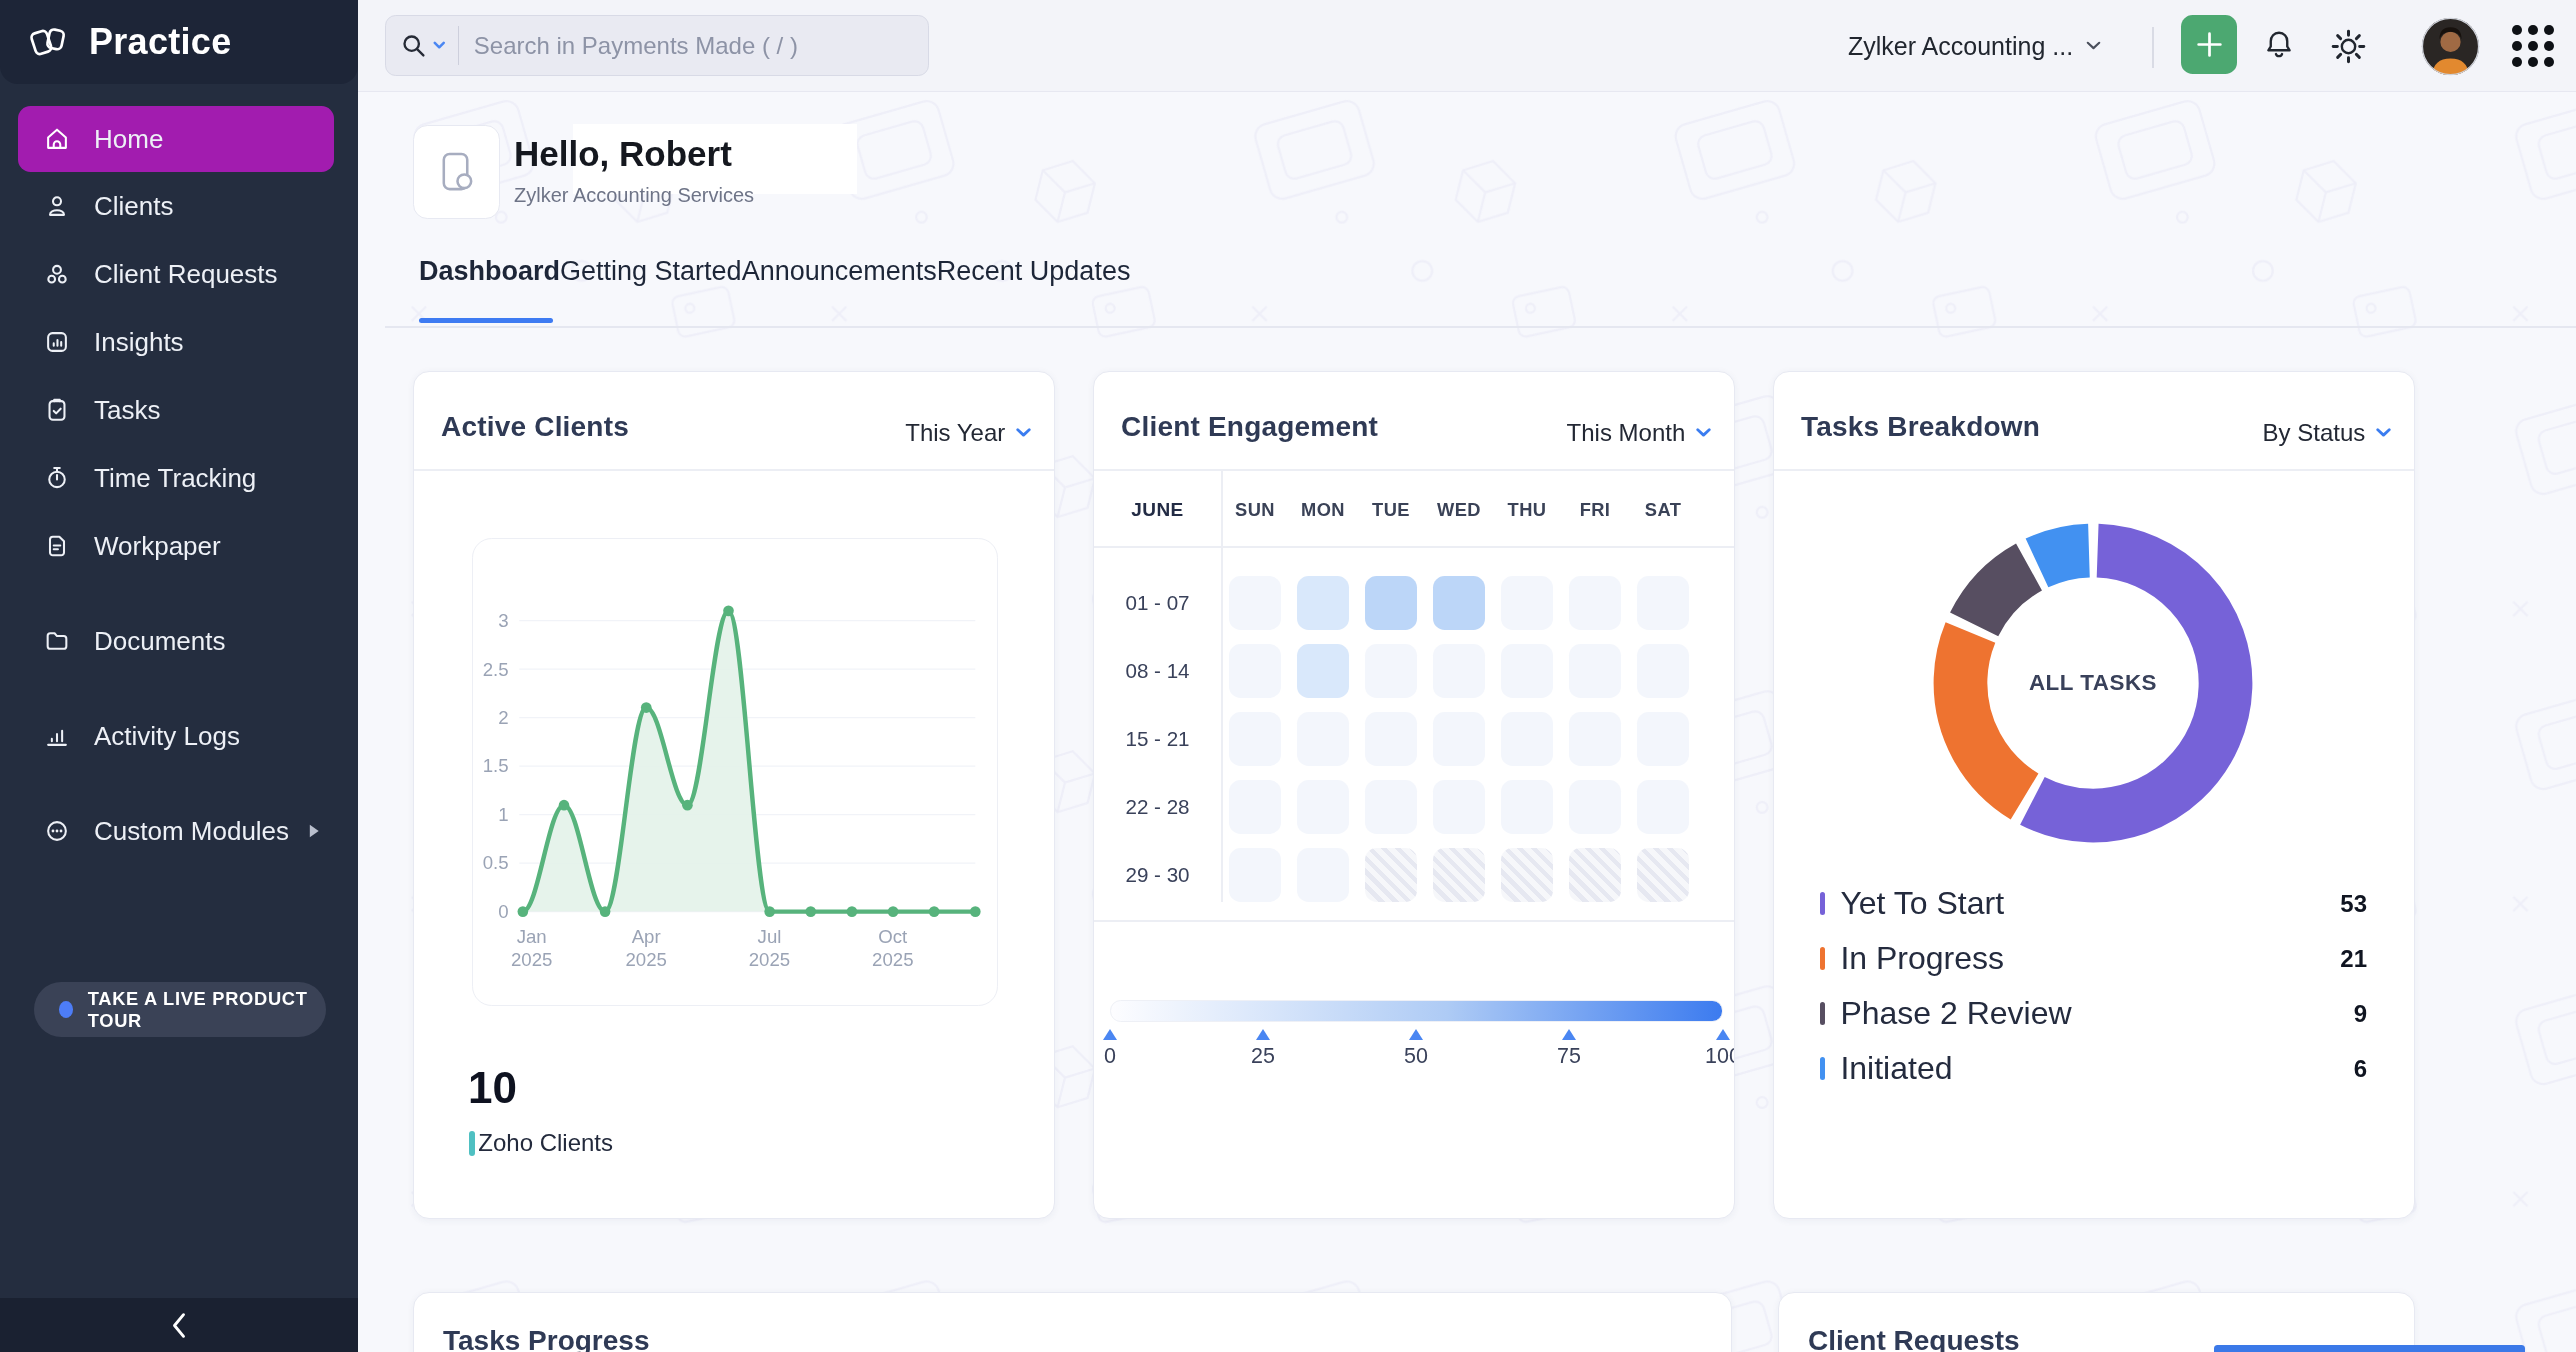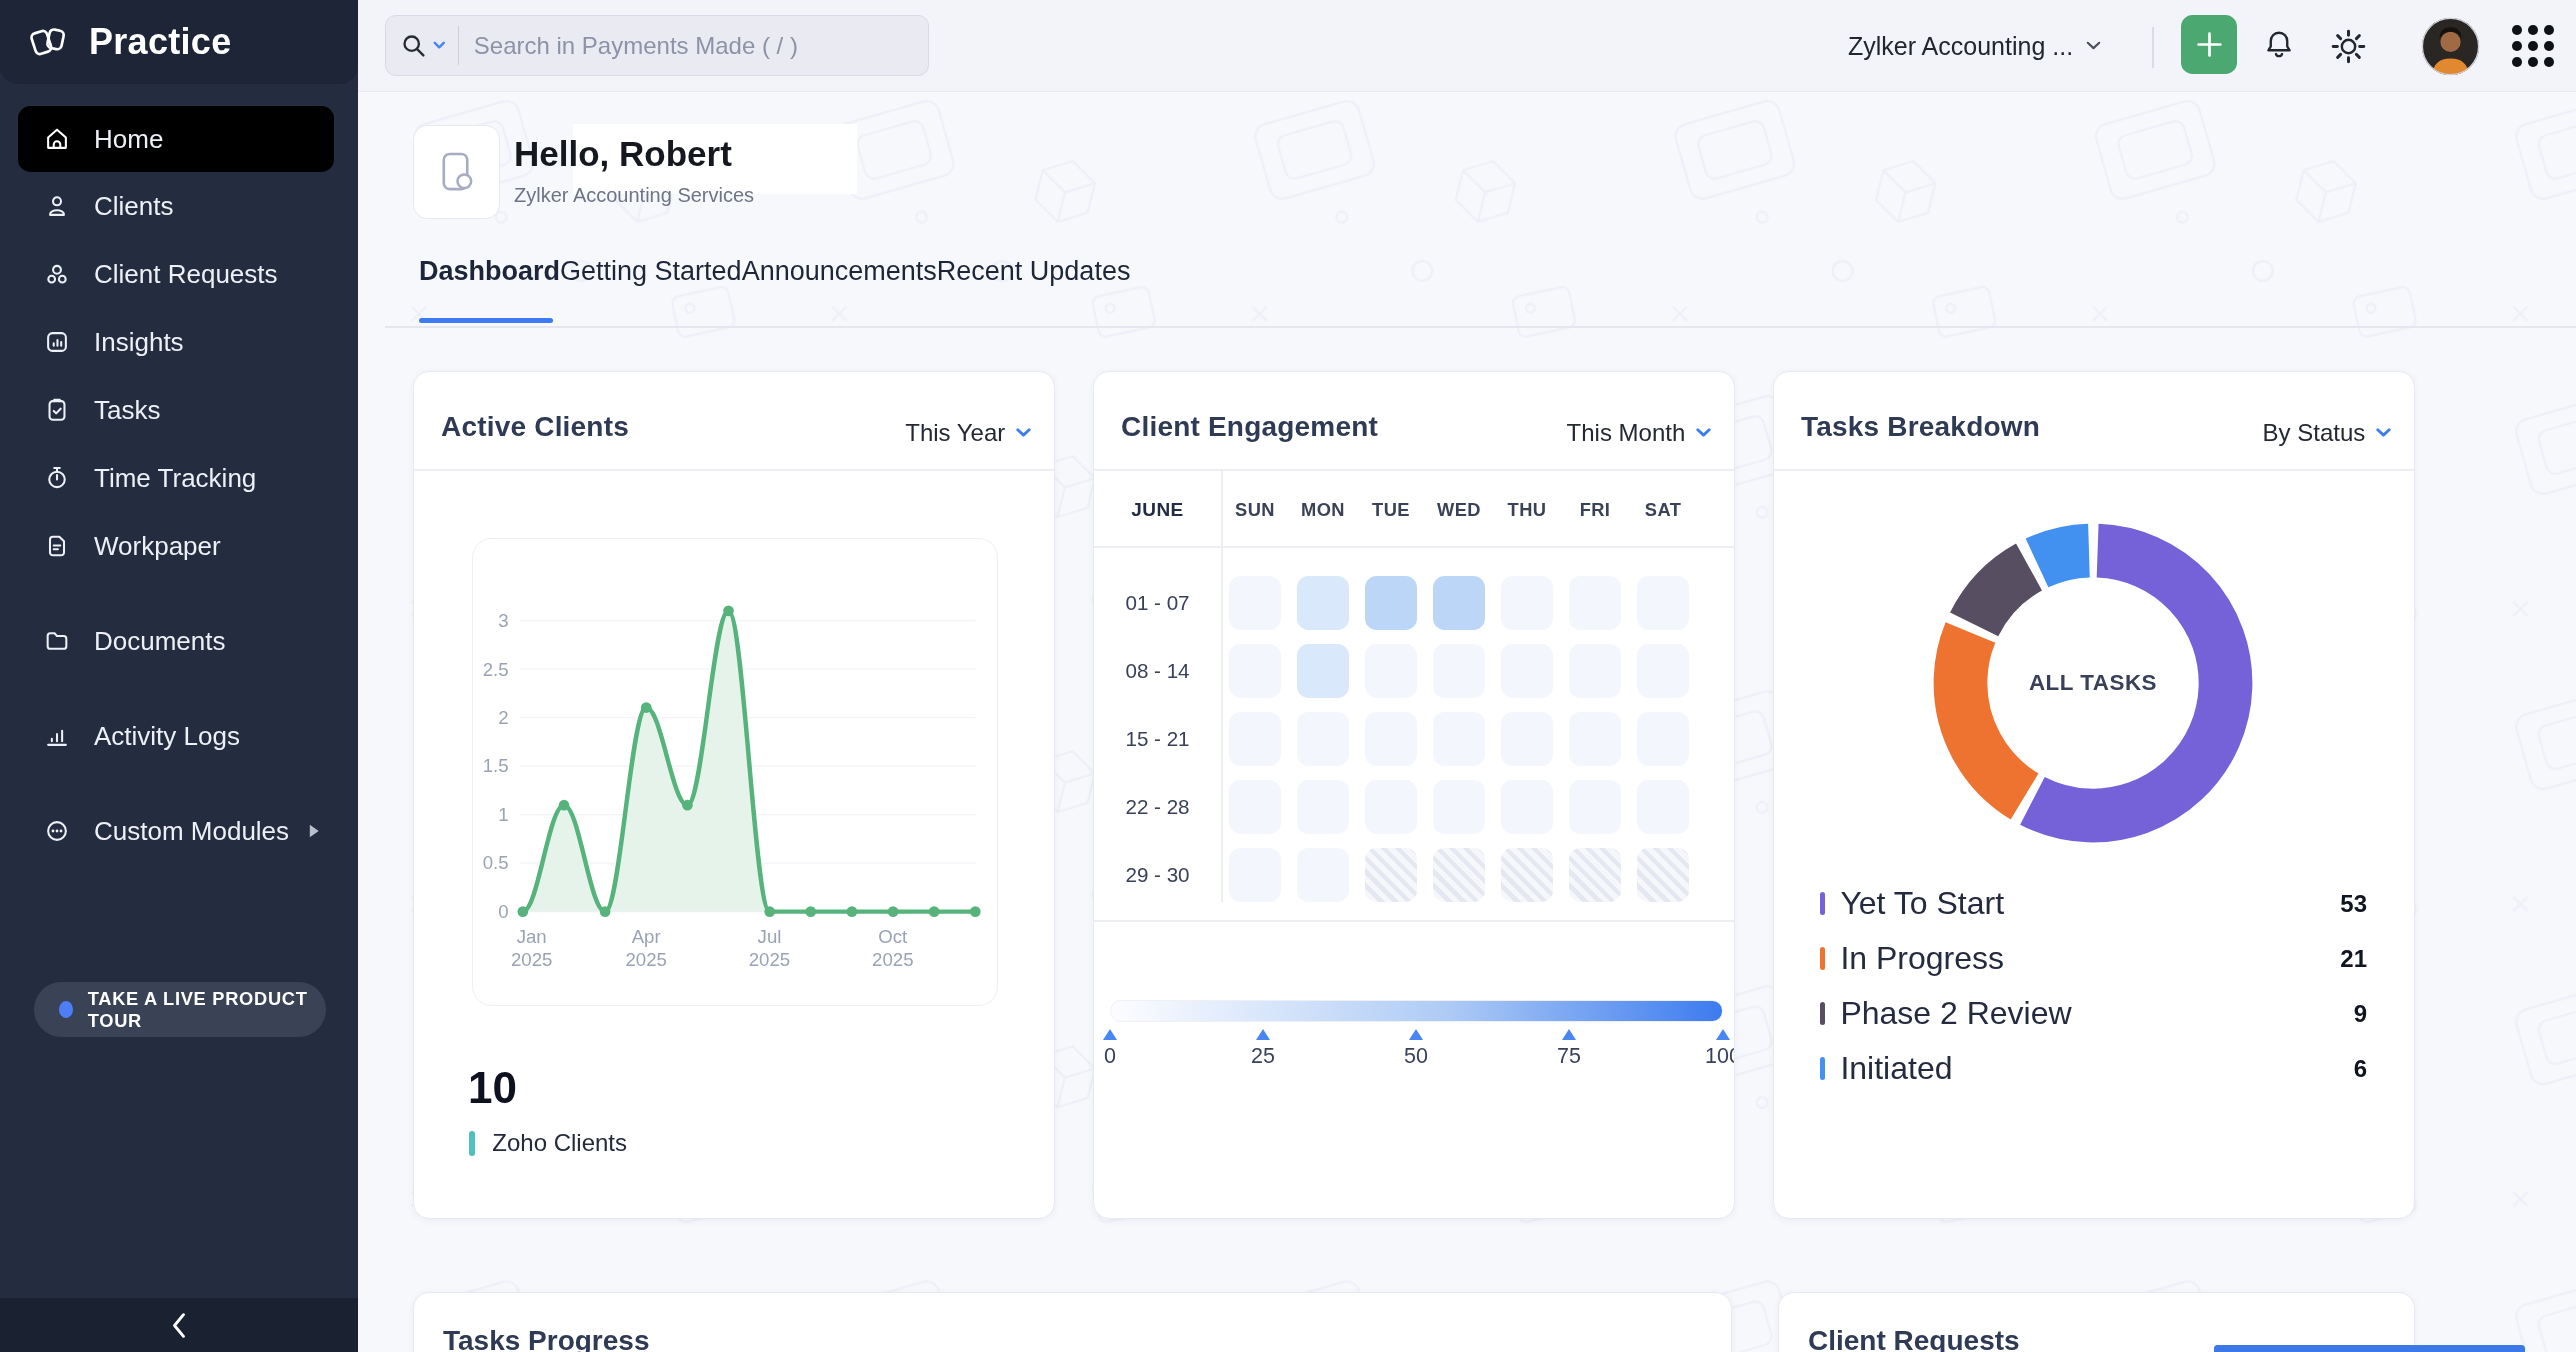--- a/index.html
+++ b/index.html
@@ -9,21 +9,21 @@
 
   
   .sidebar { position:absolute; left:0; top:0; width:358px; height:1352px; background:#242D3F; z-index:5; }
   .sb-header { position:relative; height:84px; background:#1D2537; border-radius:0 0 18px 18px;
     display:flex; align-items:center; padding-left:27px; gap:19px; }
   .sb-logo { width:43px; height:43px; }
   .sb-title { color:#FFFFFF; font-size:36px; font-weight:600; letter-spacing:0.3px; }
   .sb-nav { position:absolute; left:0; top:106px; width:100%; }
   .sb-item { position:relative; height:68px; display:flex; align-items:center; padding-left:43px; gap:23px;
     color:#EDF0F6; font-size:26px; cursor:pointer; }
-  .sb-item.active { background:#000000; margin:0 24px 0 18px; border-radius:12.5px; height:66px; padding-left:25px; }
+  .sb-item.active { background:#a21caf; margin:0 24px 0 18px; border-radius:12.5px; height:66px; padding-left:25px; }
   .sb-item .ic { width:28px; height:28px; flex:0 0 28px; }
   .sb-item .caret { position:absolute; right:38px; top:50%; transform:translateY(-50%); }
   .sb-gap { height:27px; }
   .tour-pill { position:absolute; left:34px; top:982px; width:292px; height:55px; background:#3A4256;
     border-radius:28px; display:flex; align-items:center; padding-left:25px; gap:14.3px; cursor:pointer; }
   .tour-dot { width:17px; height:17px; border-radius:50%; background:#4D7DF7; }
   .tour-text { color:#FFFFFF; font-size:18.3px; font-weight:700; letter-spacing:0.7px; }
   .sb-footer { position:absolute; left:0; bottom:0; width:358px; height:54px; background:#1A2131;
     display:flex; align-items:center; justify-content:center; cursor:pointer; }
 
@@ -76,21 +76,21 @@
   #card-active-clients { left:55px;  top:371px; width:642px; height:848px; }
   #card-engagement     { left:735px; top:371px; width:642px; height:848px; }
   #card-tasks          { left:1415px;top:371px; width:642px; height:848px; }
   #card-tasks-progress { left:55px;  top:1292px; width:1319px; height:116px; }
   #card-client-requests{ left:1420px;top:1292px; width:637px;  height:116px; }
 
   
   .chart-box { position:absolute; left:58px; top:166px; width:526px; height:468px;
     border:1.8px solid #EDEFF5; border-radius:19.7px; }
   .ac-total { position:absolute; left:54px; top:691px; font-size:44px; font-weight:700; color:#0E1220; }
-  .ac-legend { position:absolute; left:55px; top:757px; display:flex; align-items:center; gap:17px; }
+  .ac-legend { position:absolute; left:55px; top:757px; display:flex; align-items:center; gap:3px; }
   .ac-legend .mark { width:6.3px; height:25px; border-radius:3.6px; background:#4FC0C2; }
   .ac-legend span.lbl { font-size:24px; color:#232A3C; }
 
   
   .hm-vdiv { position:absolute; left:127px; top:98px; width:1.8px; height:432px; background:#ECEEF4; }
   .hm-hdiv { position:absolute; left:0; top:174px; width:100%; height:1.8px; background:#ECEEF4; }
   .hm-bdiv { position:absolute; left:0; top:548px; width:100%; height:1.8px; background:#ECEEF4; }
   .hm-month { position:absolute; left:0; top:127px; width:127px; text-align:center; font-size:19px;
     font-weight:700; color:#232C45; letter-spacing:0.4px; }
   .hm-days { position:absolute; left:127px; top:127px; width:494px; display:flex; }

